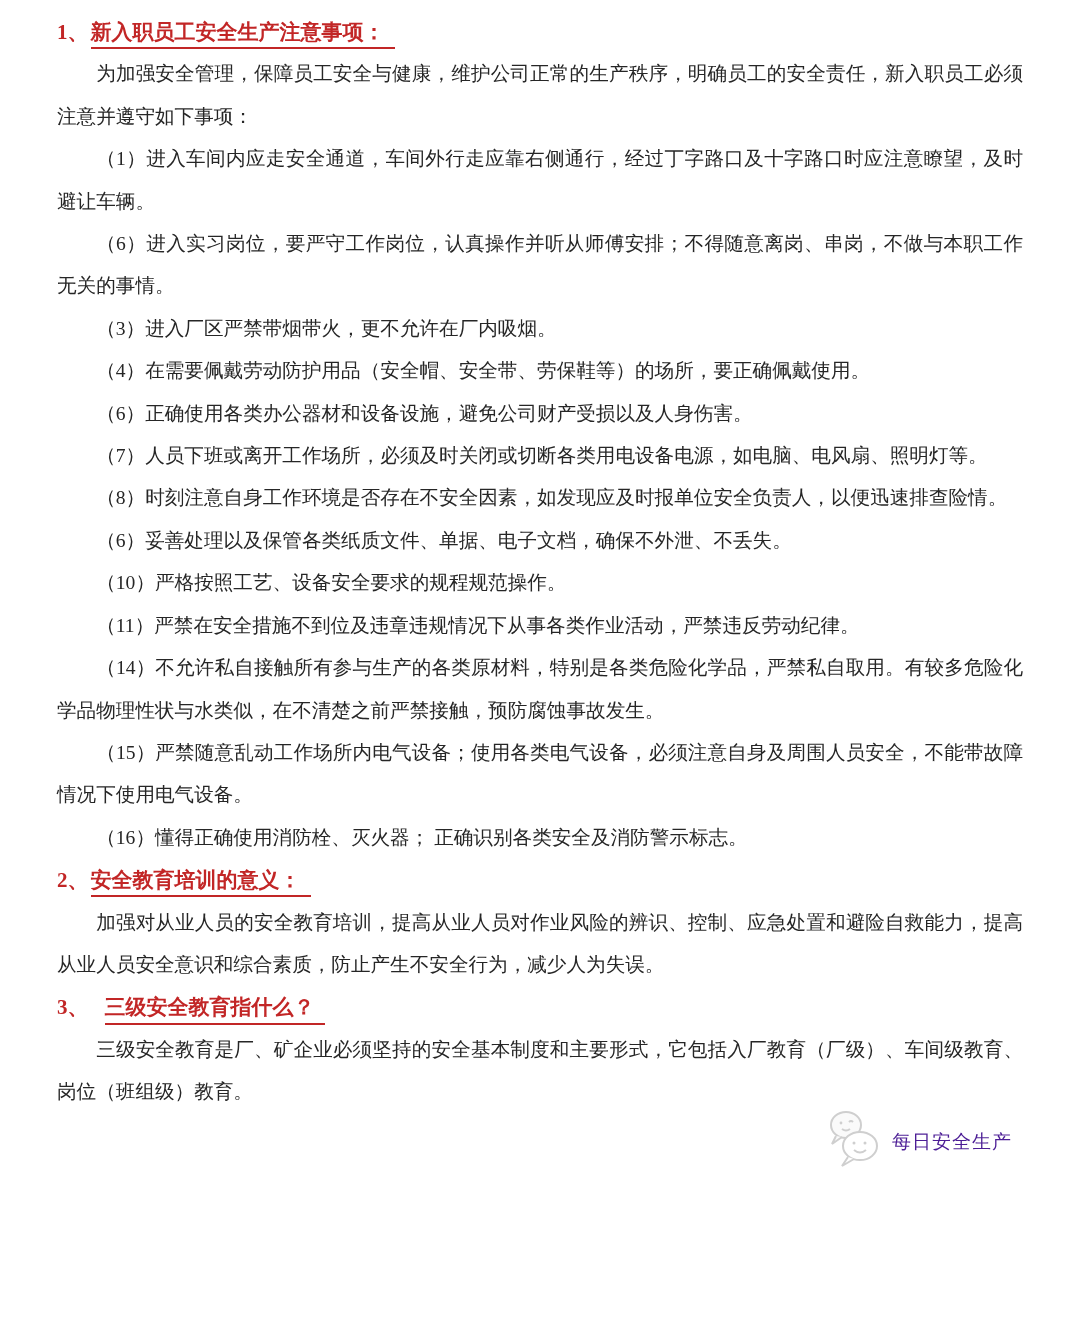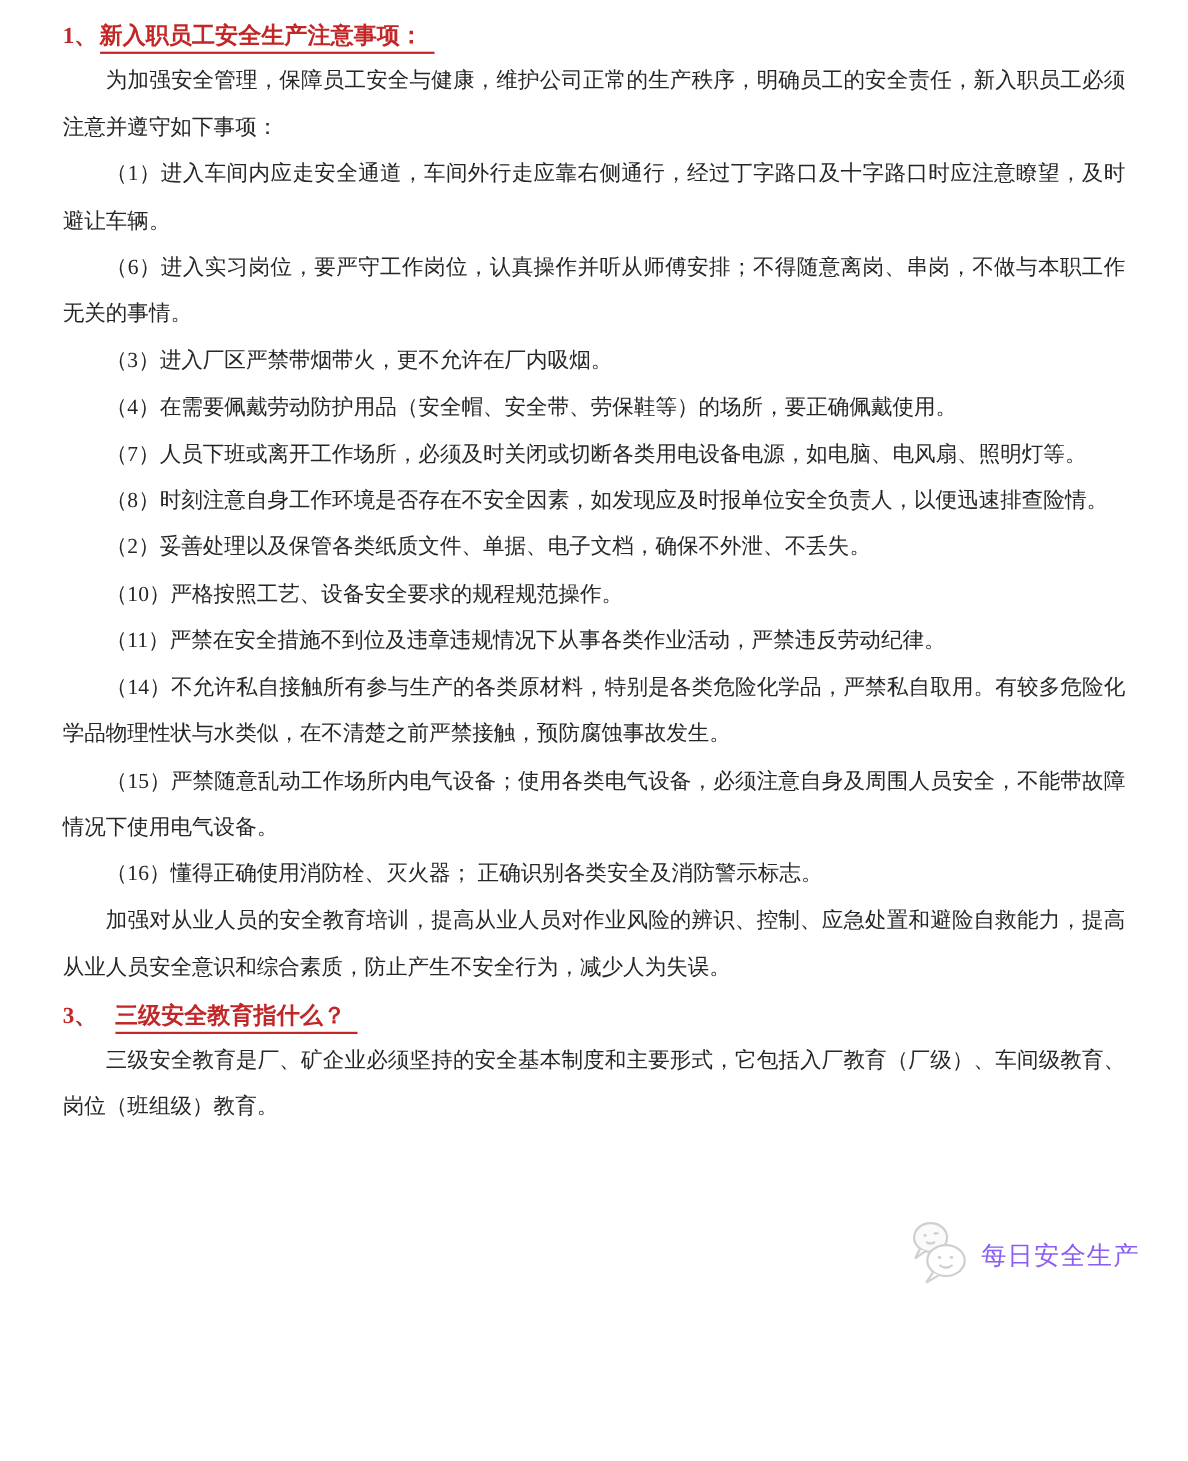--- a/index.html
+++ b/index.html
@@ -59,54 +59,58 @@
     gap: 4px;
   }
   .wm-logo {
     flex: 0 0 auto;
     width: 64px;
     height: 70px;
     display: inline-block;
   }
   .wm-text {
     font-family: "Liberation Sans", "DejaVu Sans", sans-serif;
-    font-size: 23px;
+    font-size: 19px;
     line-height: 1;
-    color: #8b5cf6;
+    color: #4c1d95;
     letter-spacing: 1px;
     white-space: nowrap;
     text-indent: 0;
     transform: translateY(2px);
   }
 </style>
 </head>
 <body>
 
 <div class="page">
 
   <section>
     <h2 class="heading">
       <span class="hnum">1、</span><span class="htitle">新入职员工安全生产注意事项：</span>
     </h2>
     <p class="para">为加强安全管理，保障员工安全与健康，维护公司正常的生产秩序，明确员工的安全责任，新入职员工必须注意并遵守如下事项：</p>
     <p class="para">（1）进入车间内应走安全通道，车间外行走应靠右侧通行，经过丁字路口及十字路口时应注意瞭望，及时避让车辆。</p>
     <p class="para">（6）进入实习岗位，要严守工作岗位，认真操作并听从师傅安排；不得随意离岗、串岗，不做与本职工作无关的事情。</p>
     <p class="para">（3）进入厂区严禁带烟带火，更不允许在厂内吸烟。</p>
     <p class="para">（4）在需要佩戴劳动防护用品（安全帽、安全带、劳保鞋等）的场所，要正确佩戴使用。</p>
+    <p class="para">（6）正确使用各类办公器材和设备设施，避免公司财产受损以及人身伤害。</p>
     <p class="para">（7）人员下班或离开工作场所，必须及时关闭或切断各类用电设备电源，如电脑、电风扇、照明灯等。</p>
     <p class="para">（8）时刻注意自身工作环境是否存在不安全因素，如发现应及时报单位安全负责人，以便迅速排查险情。</p>
-    <p class="para">（2）妥善处理以及保管各类纸质文件、单据、电子文档，确保不外泄、不丢失。</p>
+    <p class="para">（6）妥善处理以及保管各类纸质文件、单据、电子文档，确保不外泄、不丢失。</p>
     <p class="para">（10）严格按照工艺、设备安全要求的规程规范操作。</p>
     <p class="para">（11）严禁在安全措施不到位及违章违规情况下从事各类作业活动，严禁违反劳动纪律。</p>
     <p class="para">（14）不允许私自接触所有参与生产的各类原材料，特别是各类危险化学品，严禁私自取用。有较多危险化学品物理性状与水类似，在不清楚之前严禁接触，预防腐蚀事故发生。</p>
     <p class="para">（15）严禁随意乱动工作场所内电气设备；使用各类电气设备，必须注意自身及周围人员安全，不能带故障情况下使用电气设备。</p>
     <p class="para">（16）懂得正确使用消防栓、灭火器； 正确识别各类安全及消防警示标志。</p>
   </section>
 
   <section>
+    <h2 class="heading">
+      <span class="hnum">2、</span><span class="htitle">安全教育培训的意义：</span>
+    </h2>
     <p class="para">加强对从业人员的安全教育培训，提高从业人员对作业风险的辨识、控制、应急处置和避险自救能力，提高从业人员安全意识和综合素质，防止产生不安全行为，减少人为失误。</p>
   </section>
 
   <section>
     <h2 class="heading wide-gap">
       <span class="hnum">3、</span><span class="htitle">三级安全教育指什么？</span>
     </h2>
     <p class="para">三级安全教育是厂、矿企业必须坚持的安全基本制度和主要形式，它包括入厂教育（厂级）、车间级教育、岗位（班组级）教育。</p>
   </section>
 

